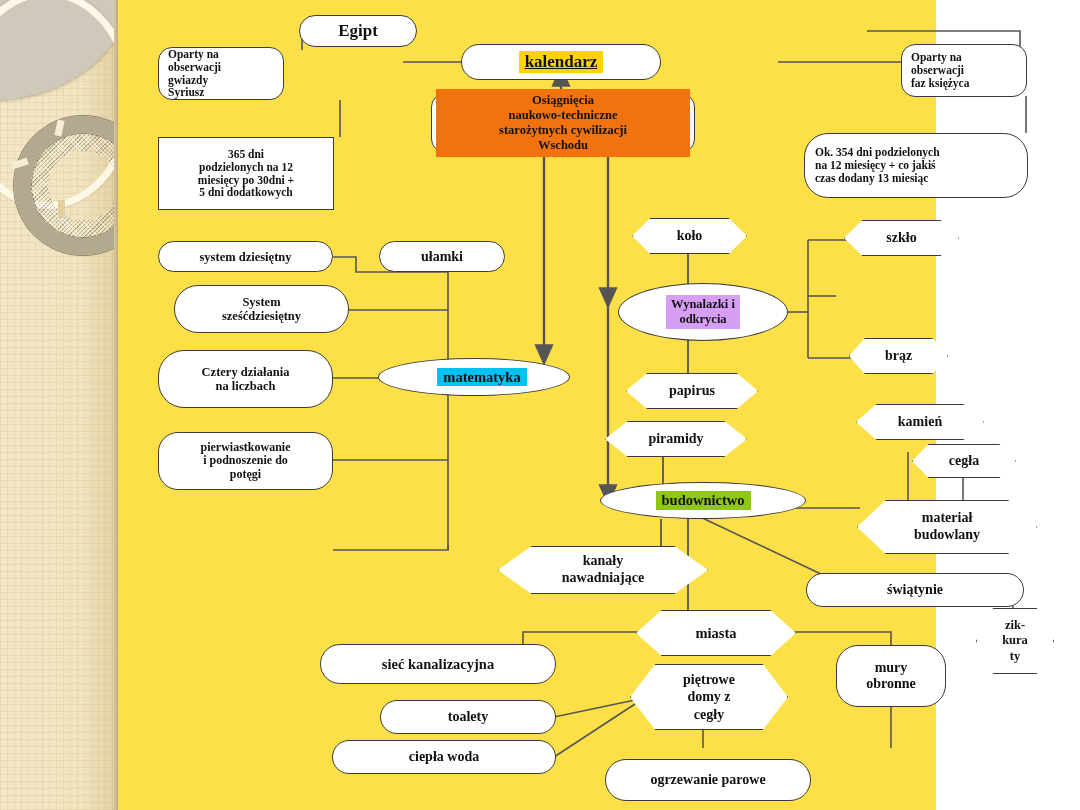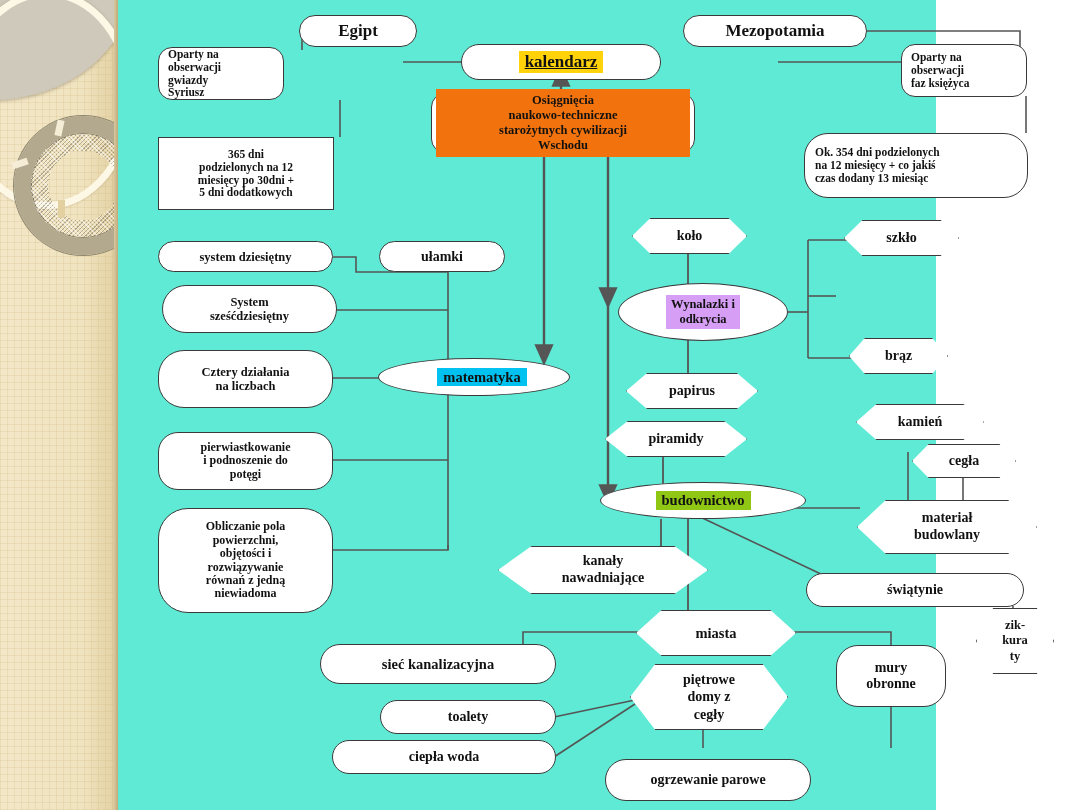--- a/index.html
+++ b/index.html
@@ -2,21 +2,21 @@
 <html><head>
 <meta charset="utf-8">
 <style>
   html,body{margin:0;padding:0;}
   body{
     width:1080px;height:810px;
     background:#ffffff;
     font-family:"Liberation Serif", serif;
     overflow:hidden;
   }
-  #stage{position:relative;width:936px;height:810px;background:#5eead4;}
+  #stage{position:relative;width:936px;height:810px;background:#fde047;}
 
   
   #sidebar{
     position:absolute;left:0;top:0;width:118px;height:810px;
     background:
       repeating-linear-gradient(0deg, rgba(205,180,125,.22) 0 1px, rgba(0,0,0,0) 1px 7px),
       repeating-linear-gradient(90deg, rgba(205,180,125,.22) 0 1px, rgba(0,0,0,0) 1px 7px),
       linear-gradient(90deg,#f3e7c8 0%,#f0e3bf 70%,#e5d4a8 94%,#cdbb91 100%);
     overflow:hidden;
   }
@@ -199,23 +199,20 @@
         <path d="M585,730 L585,748"></path>
 
         <path d="M773,707 L773,748"></path>
       </g>
     </svg>
 
     <div class="node stadium" style="left:181px;top:15px;width:118px;height:32px;font-size:17px;">
       <span>Egipt</span>
     </div>
 
-    <div class="node stadium" style="left:565px;top:15px;width:184px;height:32px;font-size:17px;">
-      <span>Mezopotamia</span>
-    </div>
 
     <div class="node round" style="left:40px;top:47px;width:126px;height:53px;font-size:11.5px;justify-content:flex-start;padding-left:9px;text-align:left;white-space:pre-line;">
       <span>Oparty na
 obserwacji
 gwiazdy
 Syriusz</span>
     </div>
 
     <div class="node stadium" style="left:343px;top:44px;width:200px;height:36px;font-size:17px;">
       <span class="hl hl-yellow">kalendarz</span>
@@ -248,21 +245,21 @@
     </div>
 
     <div class="node stadium" style="left:40px;top:241px;width:175px;height:31px;font-size:12.5px;">
       <span>system dziesiętny</span>
     </div>
 
     <div class="node stadium" style="left:261px;top:241px;width:126px;height:31px;font-size:14px;">
       <span>ułamki</span>
     </div>
 
-    <div class="node stadium" style="left:44px;top:285px;width:175px;height:48px;font-size:12.5px;white-space:pre-line;text-align:center;">
+    <div class="node stadium" style="left:56px;top:285px;width:175px;height:48px;font-size:12.5px;white-space:pre-line;text-align:center;">
       <span>System
 sześćdziesiętny</span>
     </div>
 
     <div class="node round" style="left:40px;top:350px;width:175px;height:58px;font-size:12.5px;white-space:pre-line;border-radius:26px;">
       <span>Cztery działania
 na liczbach</span>
     </div>
 
     <div class="node round" style="left:0;top:0;width:0;height:0;border:none;"></div>
@@ -270,28 +267,20 @@
     <div class="node ellipse" style="left:260px;top:358px;width:192px;height:38px;font-size:0;">
       <span class="hl hl-cyan" style="font-size:14.5px;margin-left:16px;">matematyka</span>
     </div>
 
     <div class="node round" style="left:40px;top:432px;width:175px;height:58px;font-size:12px;white-space:pre-line;border-radius:20px;">
       <span>pierwiastkowanie
 i podnoszenie do
 potęgi</span>
     </div>
 
-    <div class="node round" style="left:40px;top:508px;width:175px;height:105px;font-size:12px;white-space:pre-line;border-radius:30px;">
-      <span>Obliczanie pola
-powierzchni,
-objętości i
-rozwiązywanie
-równań z jedną
-niewiadoma</span>
-    </div>
 
     <div class="node hex" style="left:514px;top:218px;width:115px;height:36px;font-size:14px;">
       <span class="hexbg"></span>
       <span class="hextxt">koło</span>
     </div>
 
     <div class="node ellipse" style="left:500px;top:283px;width:170px;height:58px;font-size:0;">
       <span class="hl hl-purple" style="font-size:12.5px;white-space:pre-line;line-height:1.22;padding:2px 5px;">Wynalazki i
 odkrycia</span>
     </div>

